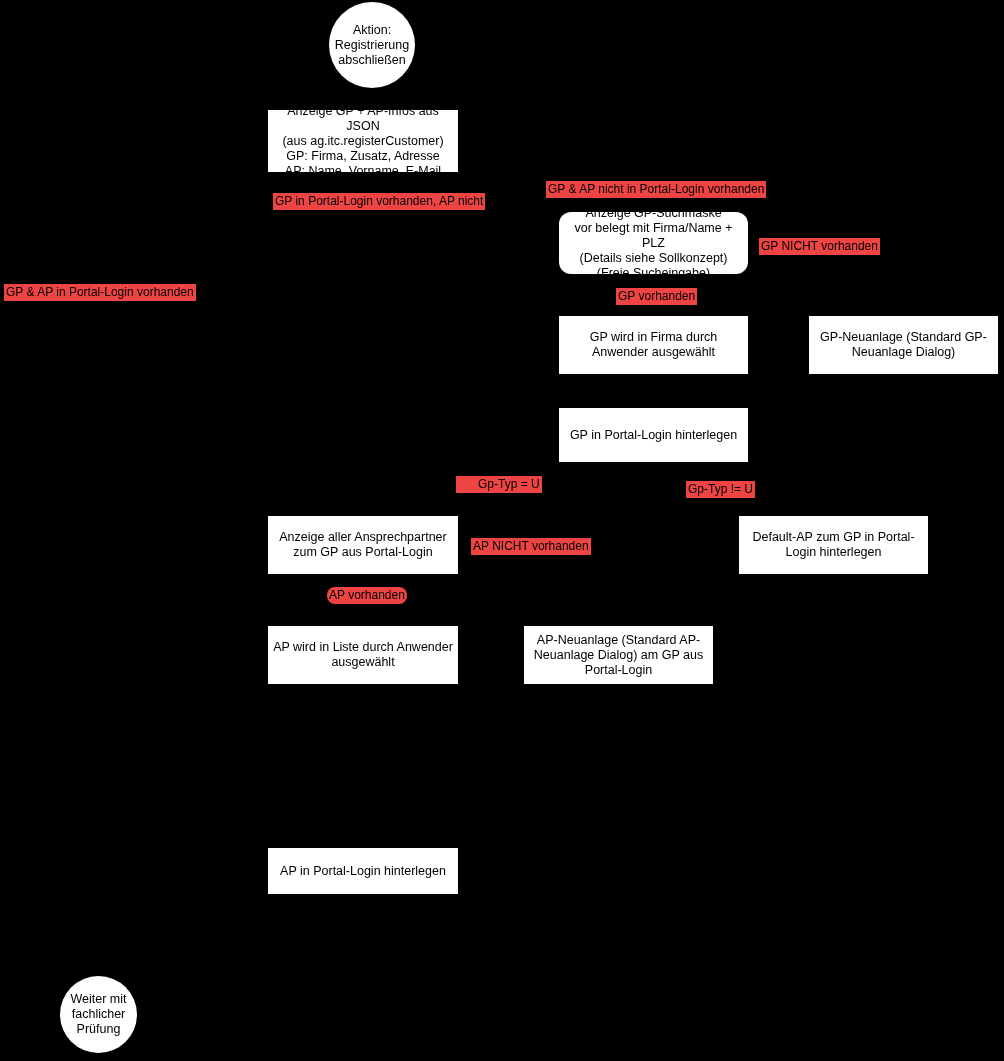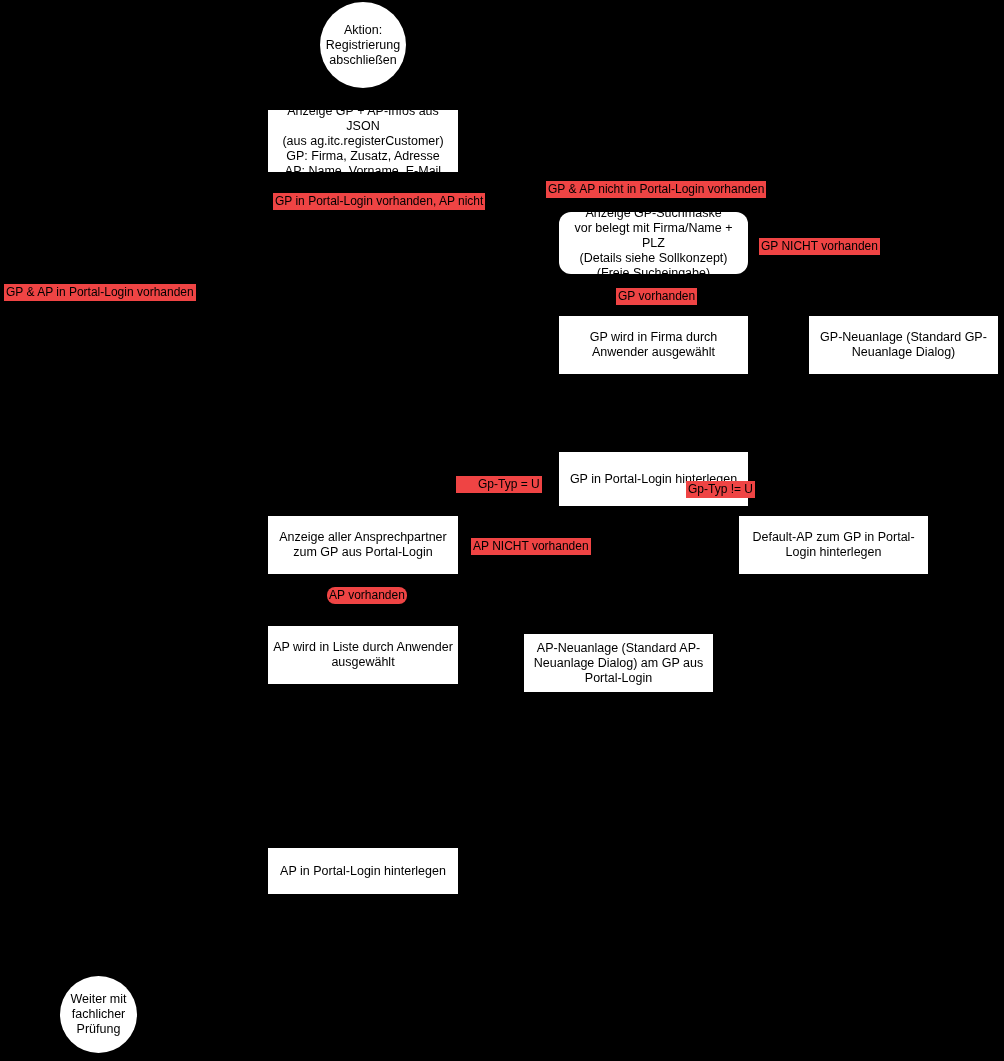--- a/index.html
+++ b/index.html
@@ -60,21 +60,21 @@
     white-space: nowrap;
     padding: 1px 2px;
     box-sizing: border-box;
   }
 </style>
 </head>
 <body>
 
 <div id="canvas">
 
-  <div class="terminal" style="left:320px; top:2px; width:86px; height:86px;">
+  <div class="terminal" style="left:329px; top:2px; width:86px; height:86px;">
     <span class="inner">Aktion:
 Registrierung
 abschließen</span>
   </div>
 
   <div class="node" style="left:268px; top:110px; width:190px; height:62px;">
     <span class="inner">Anzeige GP + AP-Infos aus JSON
 (aus ag.itc.registerCustomer)
 GP: Firma, Zusatz, Adresse
 AP: Name, Vorname, E-Mail</span>
@@ -108,21 +108,21 @@
   </div>
 
   <div class="node" style="left:559px; top:316px; width:189px; height:58px;">
     <span class="inner">GP wird in Firma durch Anwender ausgewählt</span>
   </div>
 
   <div class="node" style="left:809px; top:316px; width:189px; height:58px;">
     <span class="inner">GP-Neuanlage (Standard GP-Neuanlage Dialog)</span>
   </div>
 
-  <div class="node" style="left:559px; top:408px; width:189px; height:54px;margin-top:44px;">
+  <div class="node" style="left:559px; top:408px; width:189px; height:54px;">
     <span class="inner">GP in Portal-Login hinterlegen</span>
   </div>
 
   <div class="edge-label" style="left:456px; top:476px;padding-left:22px;">
     <span>Gp-Typ = U</span>
   </div>
 
   <div class="edge-label" style="left:686px; top:481px;">
     <span>Gp-Typ != U</span>
   </div>
@@ -140,21 +140,21 @@
   </div>
 
   <div class="edge-label" style="left:327px; top:587px;border-radius:8px;">
     <span>AP vorhanden</span>
   </div>
 
   <div class="node" style="left:268px; top:626px; width:190px; height:58px;">
     <span class="inner">AP wird in Liste durch Anwender ausgewählt</span>
   </div>
 
-  <div class="node" style="left:524px; top:626px; width:189px; height:58px;margin-top:8px;">
+  <div class="node" style="left:524px; top:626px; width:189px; height:58px;">
     <span class="inner">AP-Neuanlage (Standard AP-Neuanlage Dialog) am GP aus Portal-Login</span>
   </div>
 
 
   <div class="node" style="left:268px; top:848px; width:190px; height:46px;">
     <span class="inner">AP in Portal-Login hinterlegen</span>
   </div>
 
   <div class="terminal" style="left:60px; top:976px; width:77px; height:77px;">
     <span class="inner">Weiter mit

